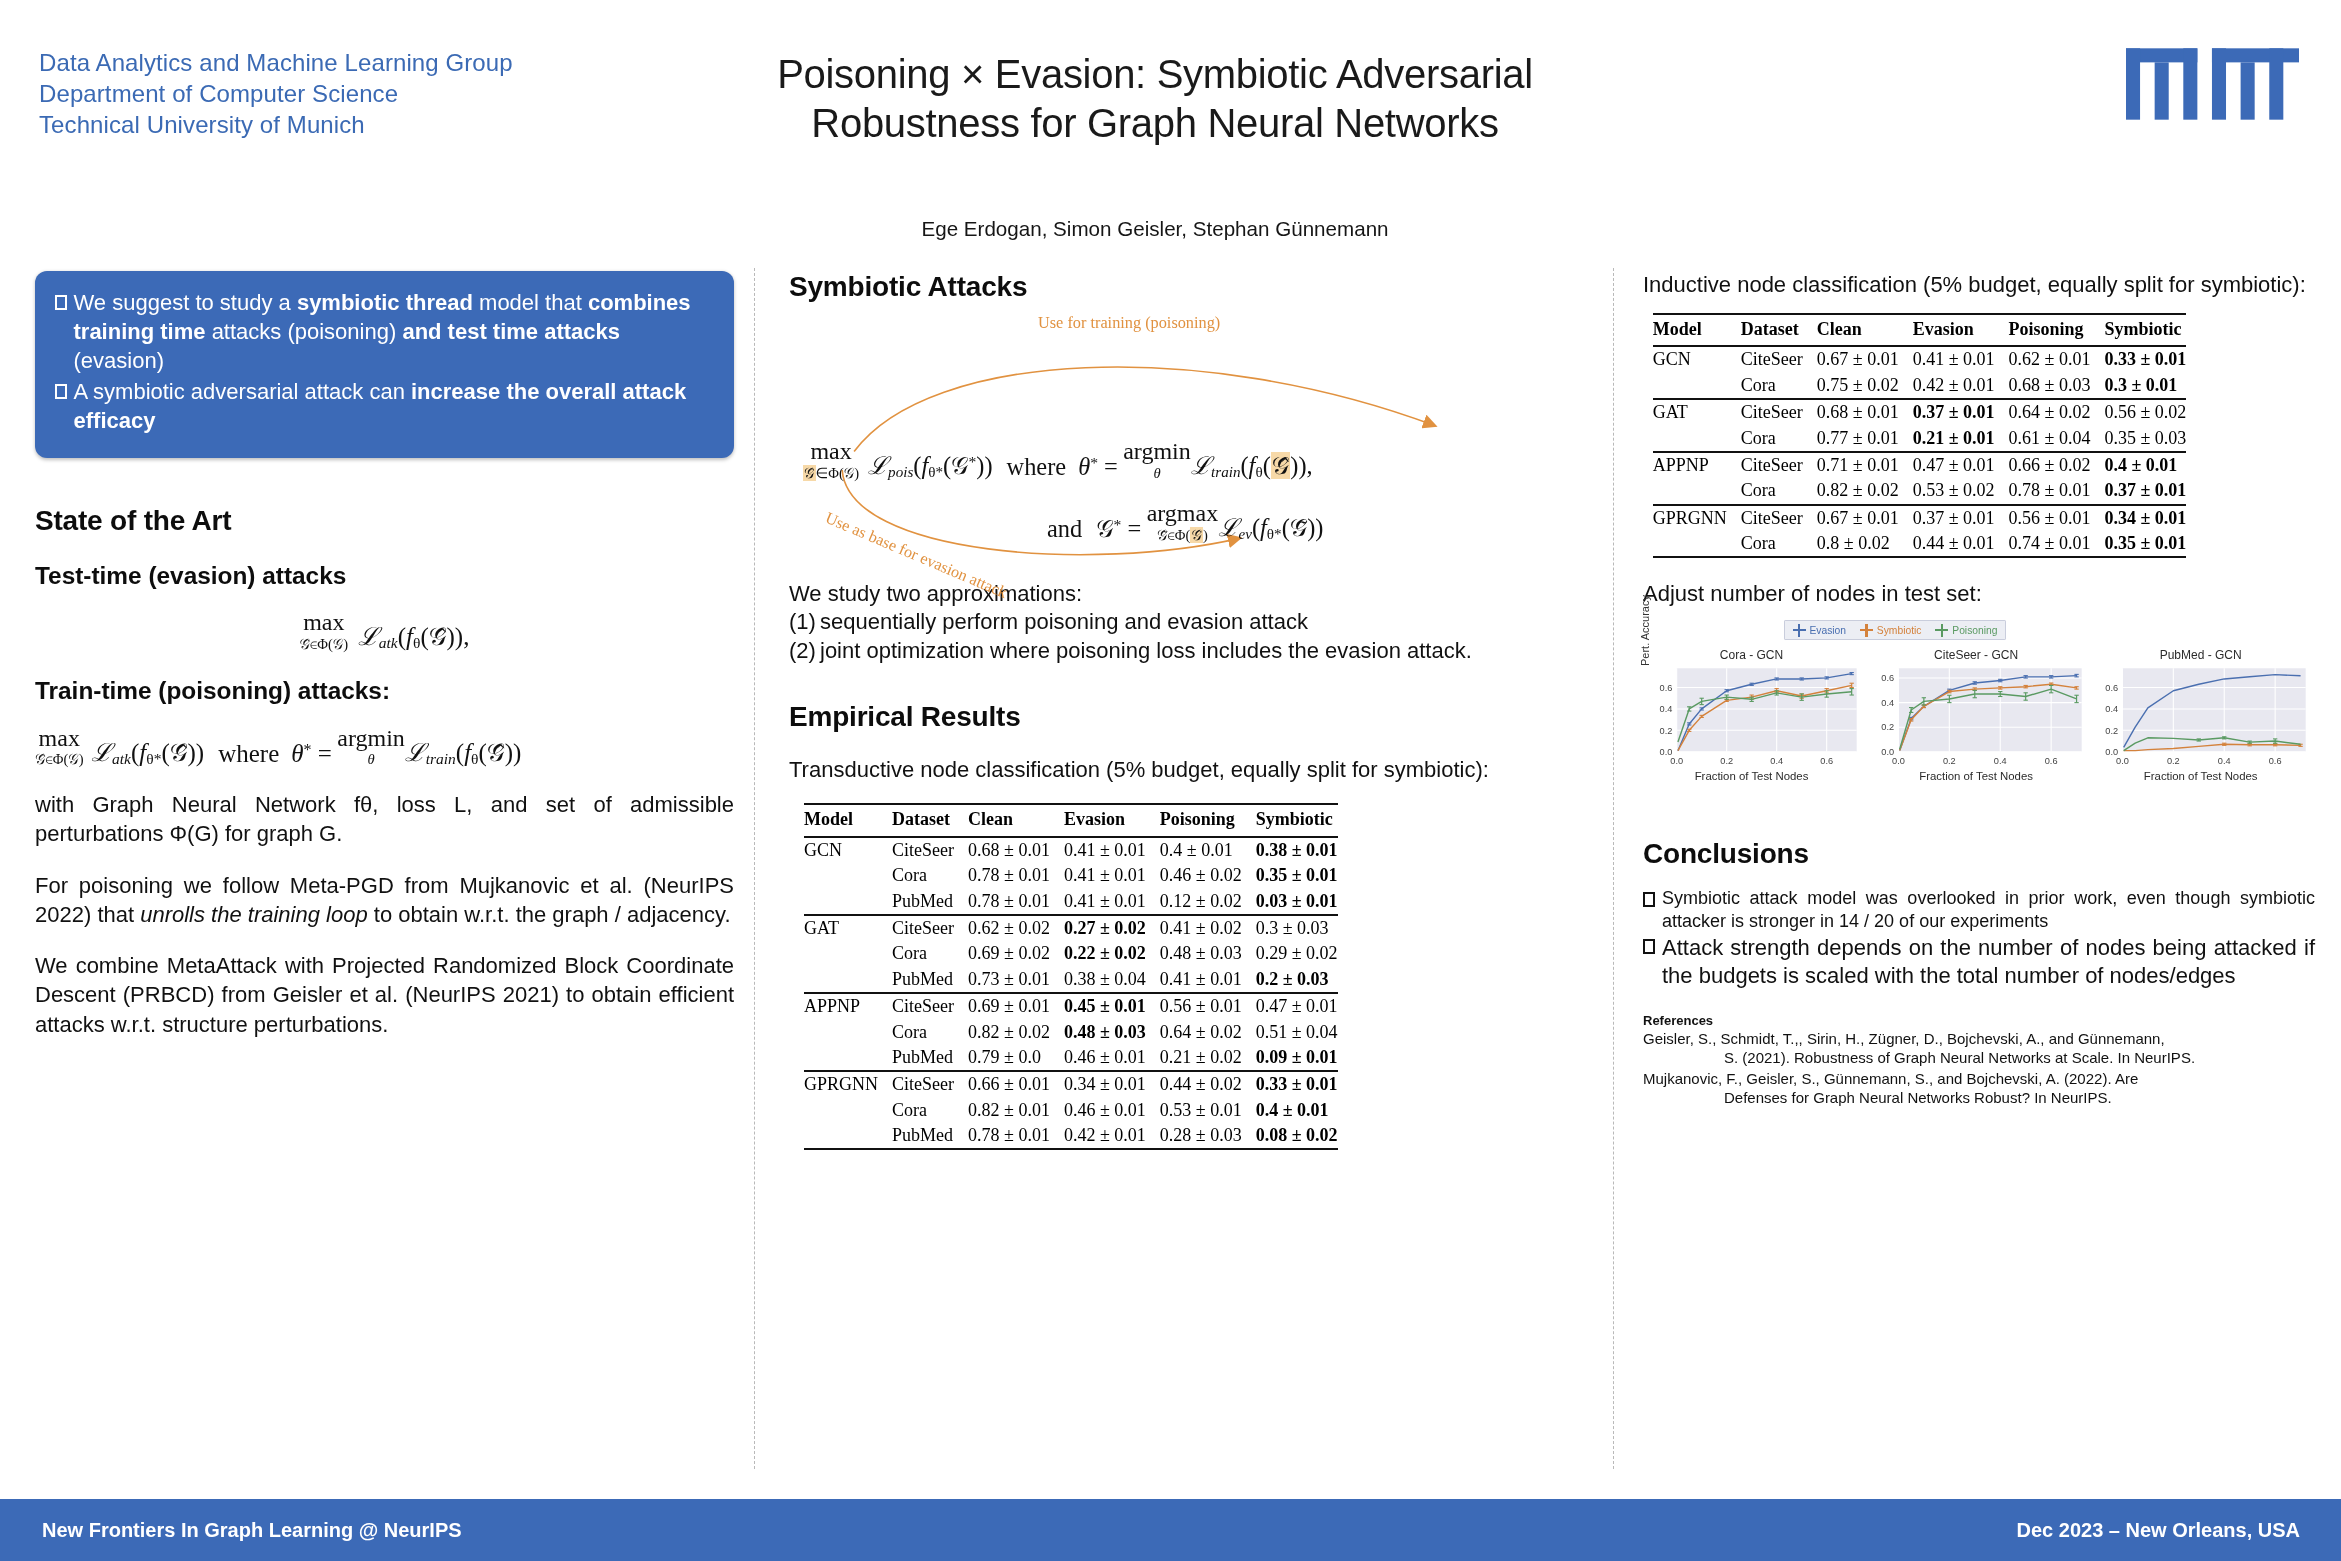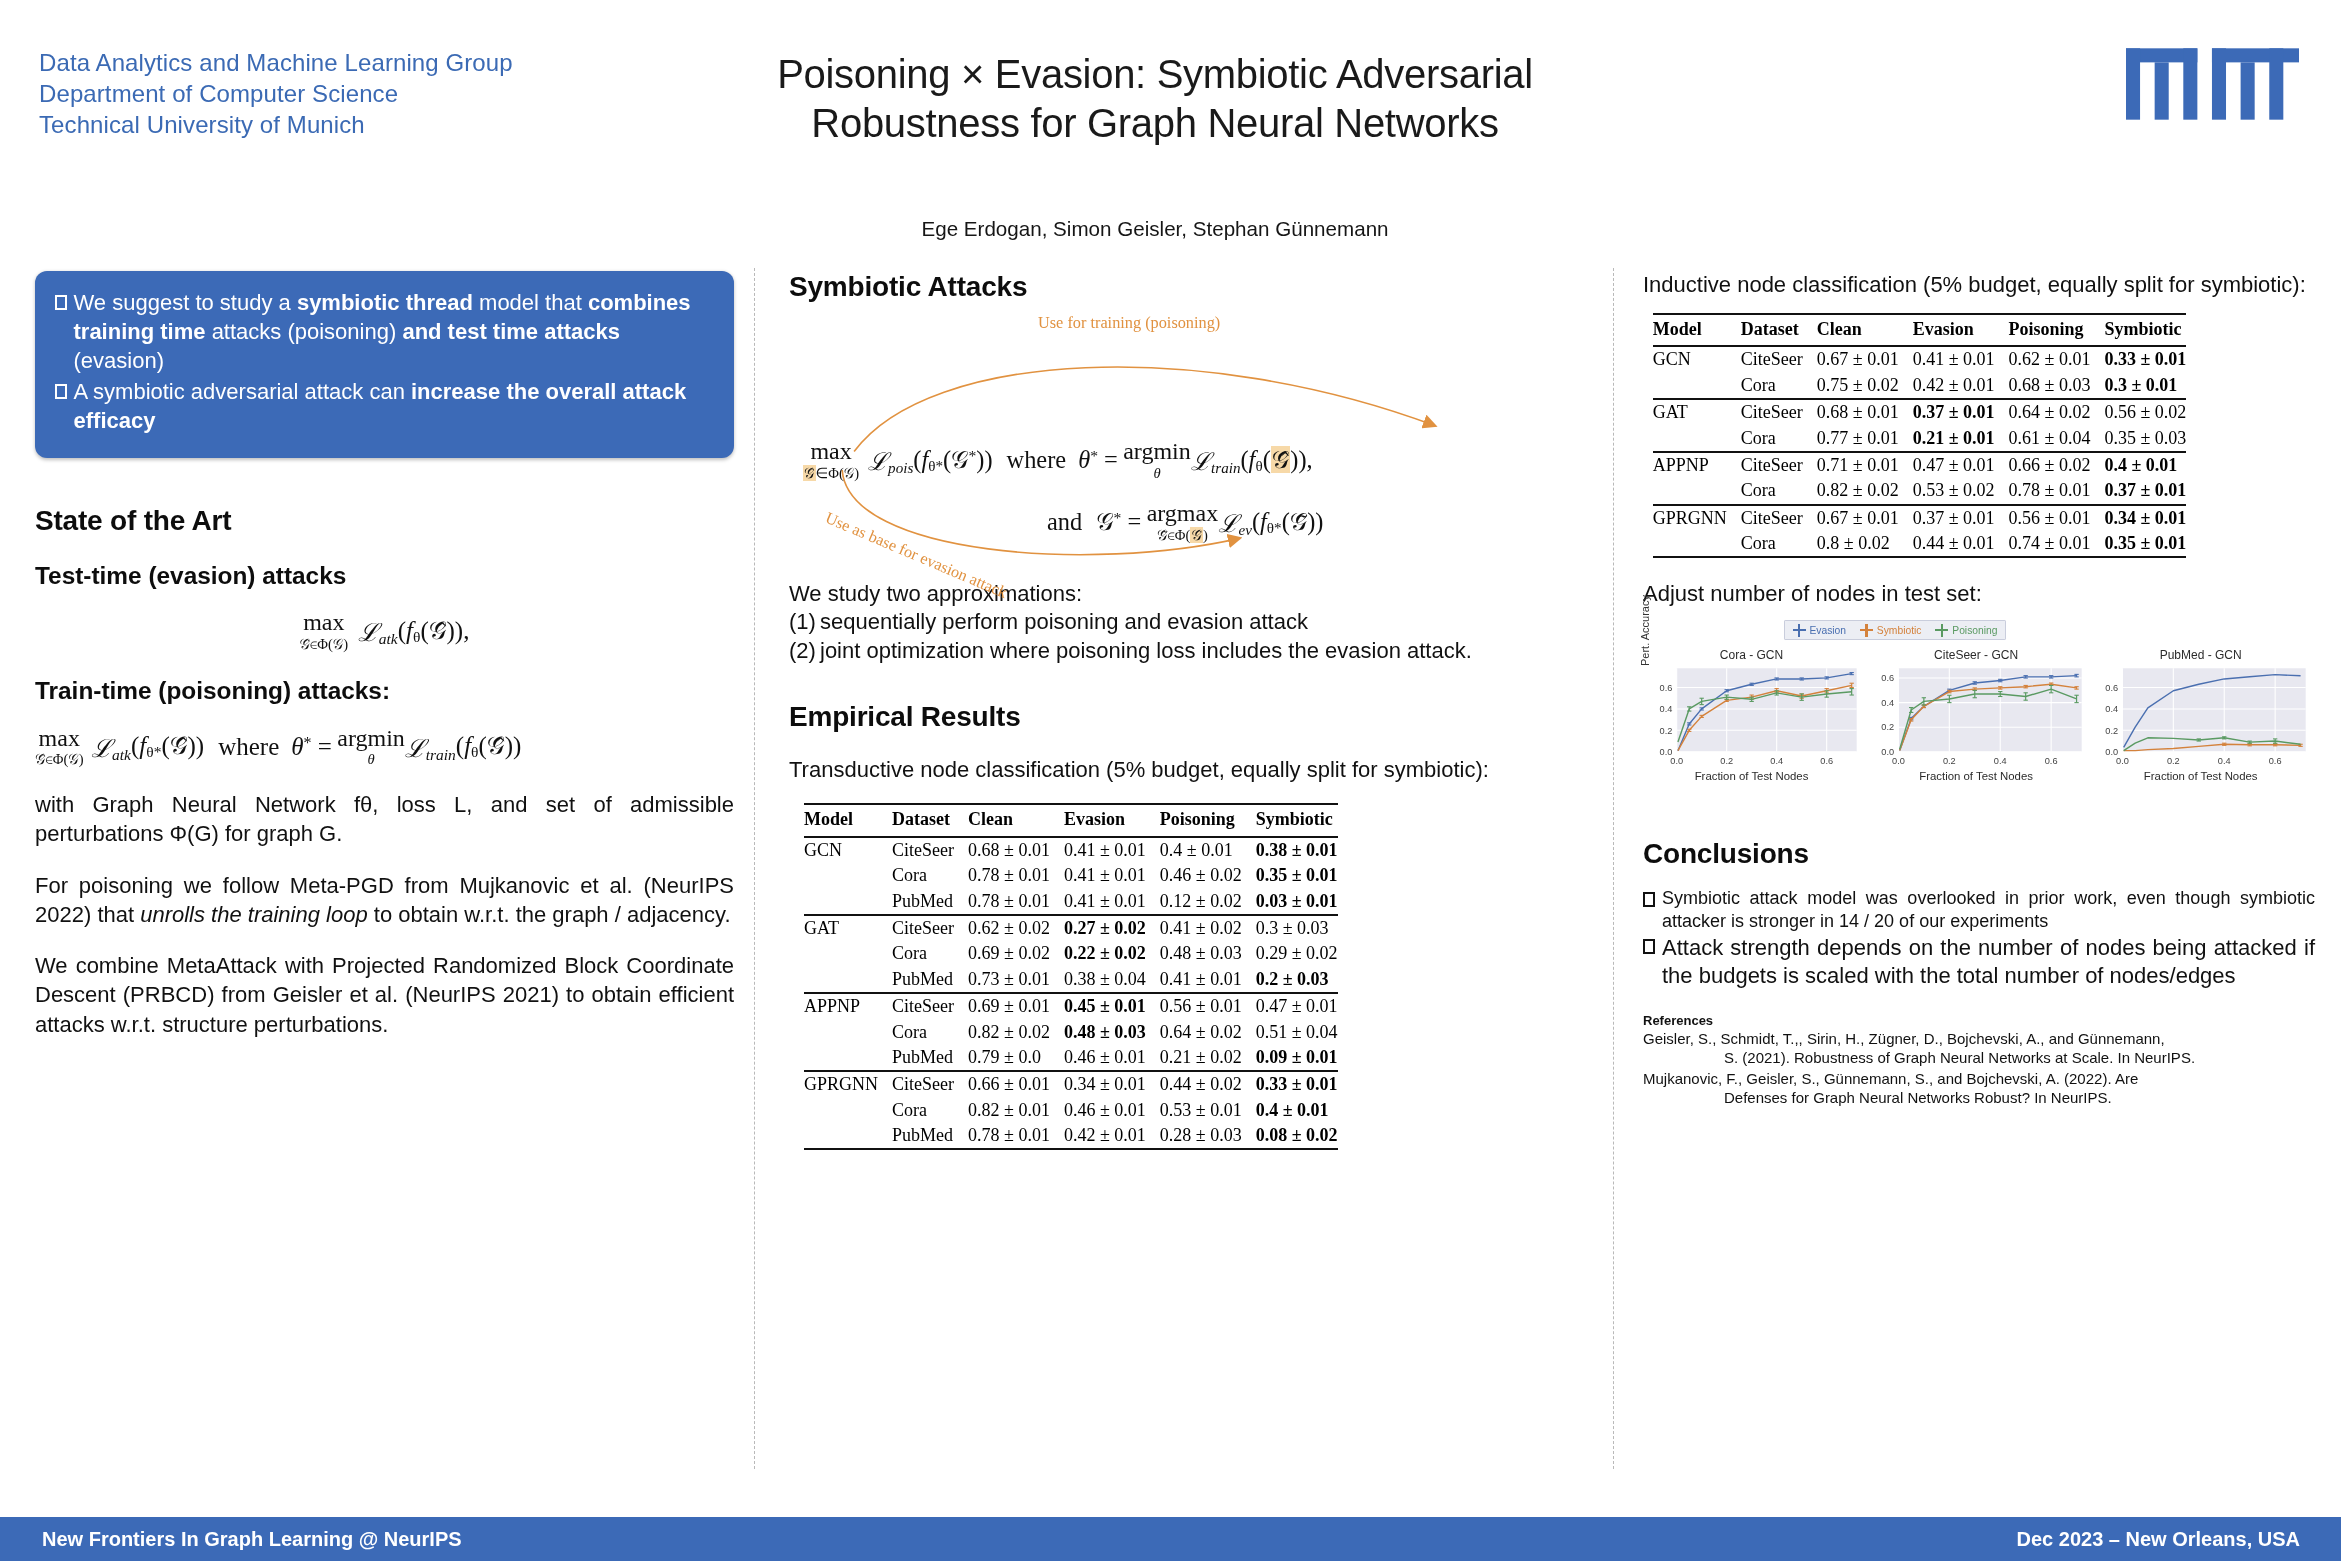--- a/index.html
+++ b/index.html
@@ -78,21 +78,21 @@
     font-size: 22px; line-height: 1.33; color: #111;
     text-align: justify; margin-top: 22px;
   }
   .para i { font-style: italic; }
 
   
   .math {
     font-family: "Liberation Serif", serif;
     color: #111; white-space: nowrap;
   }
-  .mrow { display: inline-flex; align-items: center; }
+  .mrow { display: inline-flex; align-items: flex-end; }
   .op   { display: inline-flex; flex-direction: column; align-items: center;
           vertical-align: middle; }
   .op-top { font-size: 24px; line-height: 1; }
   .op-sub { font-size: 14.6px; line-height: 1.15; margin-top: 1.6px; }
   .cal { font-family: "Liberation Serif", serif; font-style: italic; }
   .sub { font-size: .62em; vertical-align: -0.22em; }
   .sup { font-size: .64em; vertical-align: 0.45em; }
   .eq1 { margin: 18.4px 0 0 0; text-align: center; font-size: 25px; }
   .eq2 { margin: 18.4px 0 0 0; font-size: 25px; }
 
@@ -173,21 +173,21 @@
 
   .refs-h { font-size: 13px; font-weight: 700; margin-top: 22px; color: #111; }
   .ref {
     font-size: 15px; line-height: 1.26; color: #111; margin-top: 2.2px;
     padding-left: 0; text-indent: 0;
   }
   .ref .ind { display: block; padding-left: 81px; }
 
   
   .footer {
-    position: absolute; left: 0; right: 0; bottom: 0; height: 44px;
+    position: absolute; left: 0; right: 0; bottom: 0; height: 62px;
     background: #3c6ab7; color: #fff;
     display: flex; align-items: center; justify-content: space-between;
     padding: 0 42px; font-size: 20px; font-weight: 700;
   }
   .footer-line {
     position:absolute; left:0; right:0; bottom:60px; height:3.3px; background:#fff;
   }
 </style>
 </head>
 <body>

